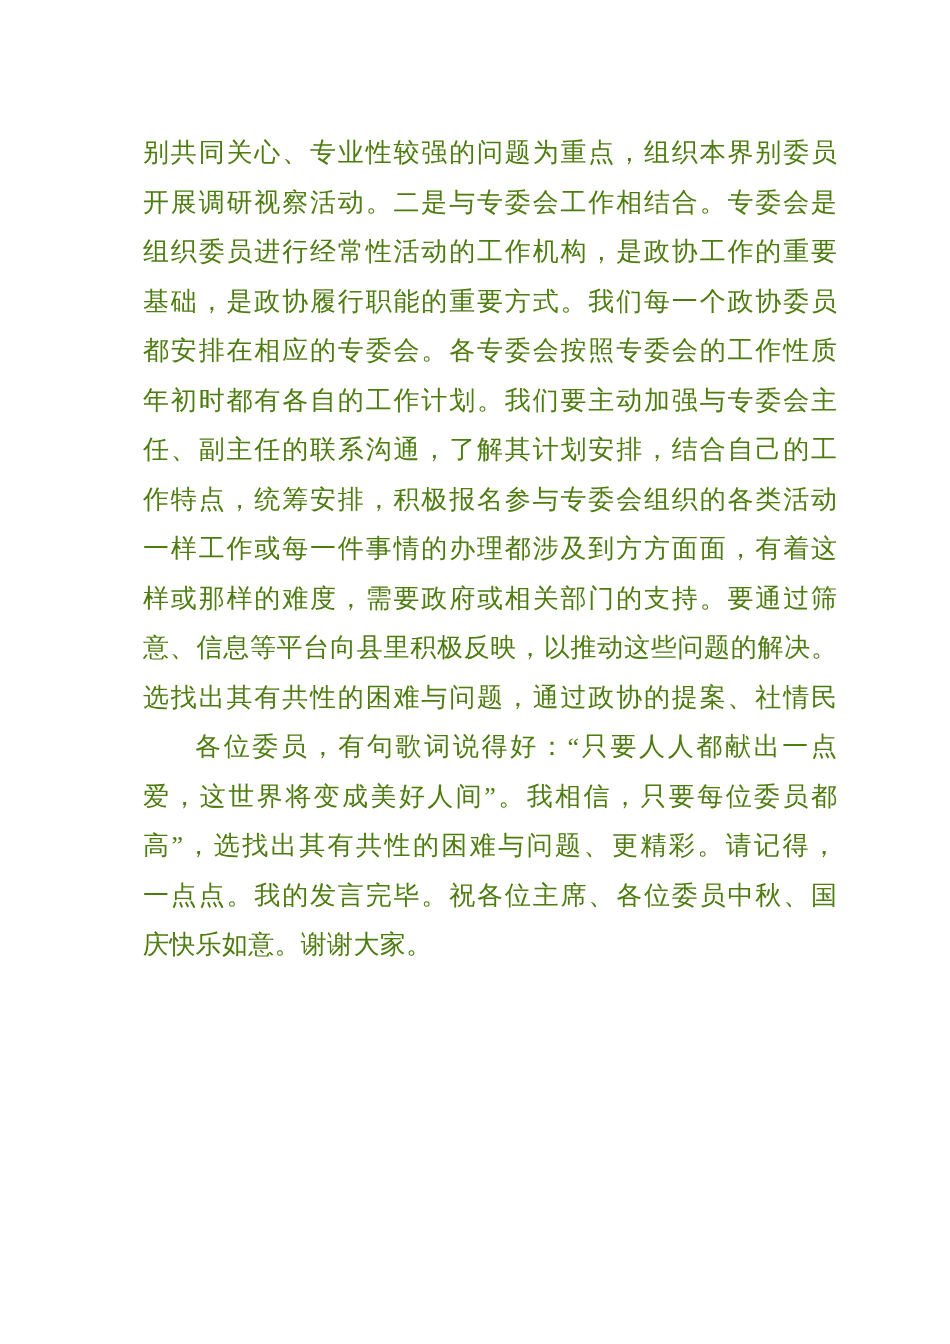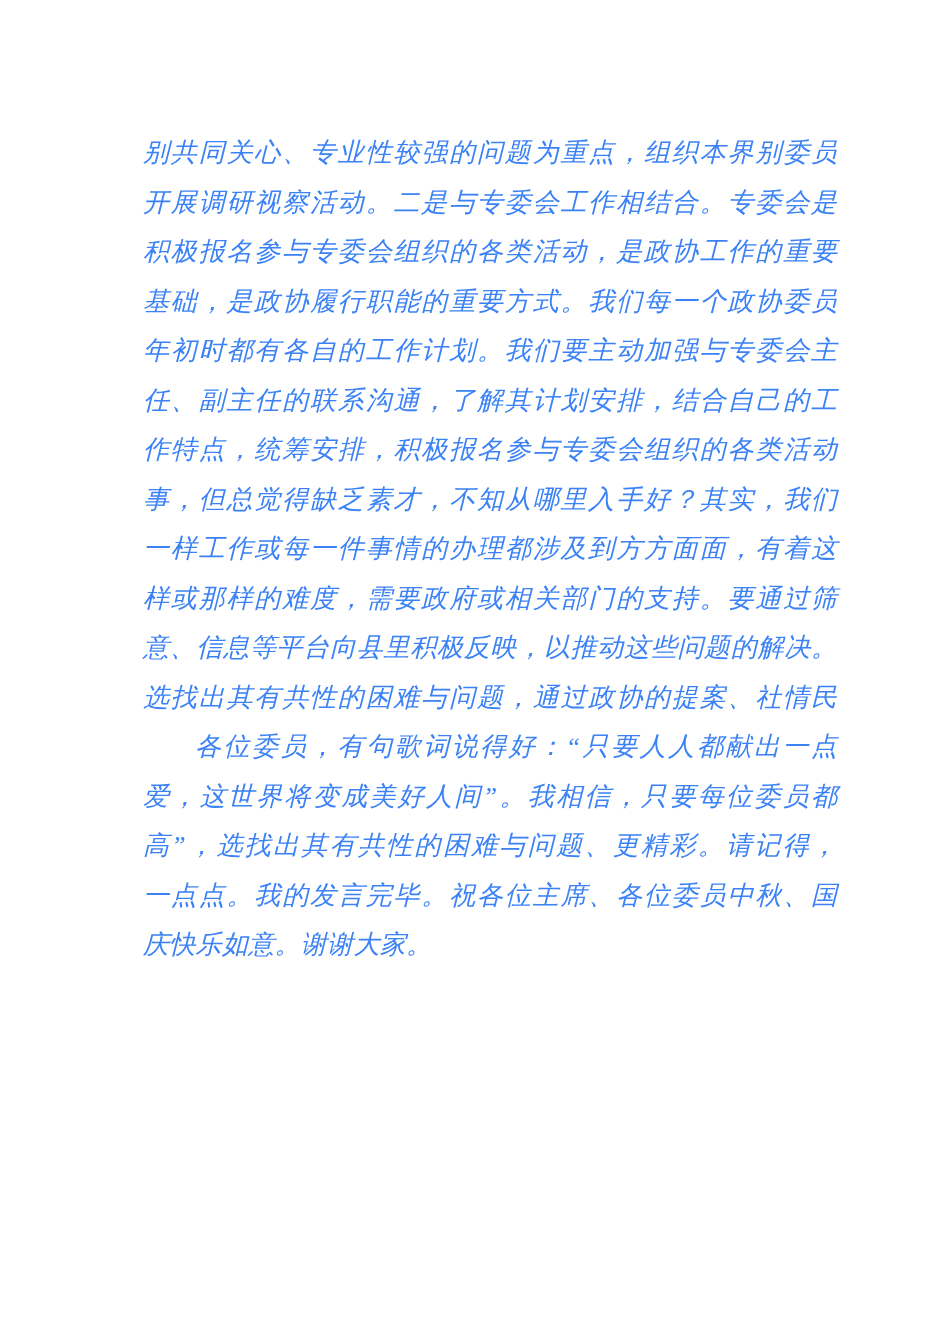--- a/index.html
+++ b/index.html
@@ -41,29 +41,29 @@
     white-space: nowrap;
   }
   .text-line.indent {
     text-indent: 52px;
   }
 </style>
 </head>
 <body>
 
 <div class="page">
-  <div class="document-body" style="color: #3b82f6; font-style: italic;">
+  <div class="document-body" style="color: #4d7c0f;">
       <div class="text-line">别共同关心、专业性较强的问题为重点，组织本界别委员</div>
       <div class="text-line">开展调研视察活动。二是与专委会工作相结合。专委会是</div>
-      <div class="text-line">积极报名参与专委会组织的各类活动，是政协工作的重要</div>
+      <div class="text-line">组织委员进行经常性活动的工作机构，是政协工作的重要</div>
       <div class="text-line">基础，是政协履行职能的重要方式。我们每一个政协委员</div>
+      <div class="text-line">都安排在相应的专委会。各专委会按照专委会的工作性质</div>
       <div class="text-line">年初时都有各自的工作计划。我们要主动加强与专委会主</div>
       <div class="text-line">任、副主任的联系沟通，了解其计划安排，结合自己的工</div>
       <div class="text-line">作特点，统筹安排，积极报名参与专委会组织的各类活动</div>
-      <div class="text-line">事，但总觉得缺乏素才，不知从哪里入手好？其实，我们</div>
       <div class="text-line">一样工作或每一件事情的办理都涉及到方方面面，有着这</div>
       <div class="text-line">样或那样的难度，需要政府或相关部门的支持。要通过筛</div>
       <div class="text-line">意、信息等平台向县里积极反映，以推动这些问题的解决。</div>
       <div class="text-line">选找出其有共性的困难与问题，通过政协的提案、社情民</div>
       <div class="text-line indent">各位委员，有句歌词说得好：“只要人人都献出一点</div>
       <div class="text-line">爱，这世界将变成美好人间”。我相信，只要每位委员都</div>
       <div class="text-line">高”，选找出其有共性的困难与问题、更精彩。请记得，</div>
       <div class="text-line">一点点。我的发言完毕。祝各位主席、各位委员中秋、国</div>
       <div class="text-line short-last">庆快乐如意。谢谢大家。</div>
     </div>

